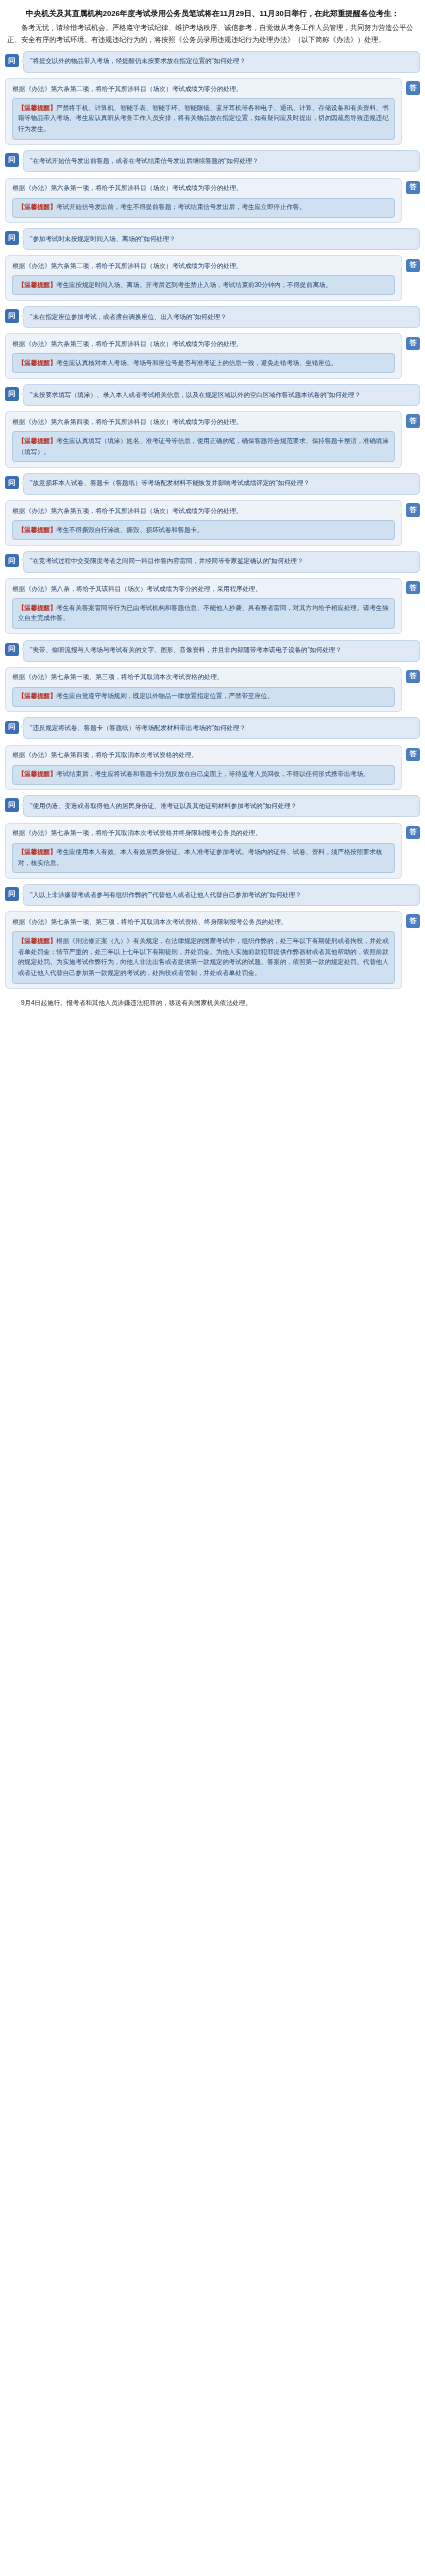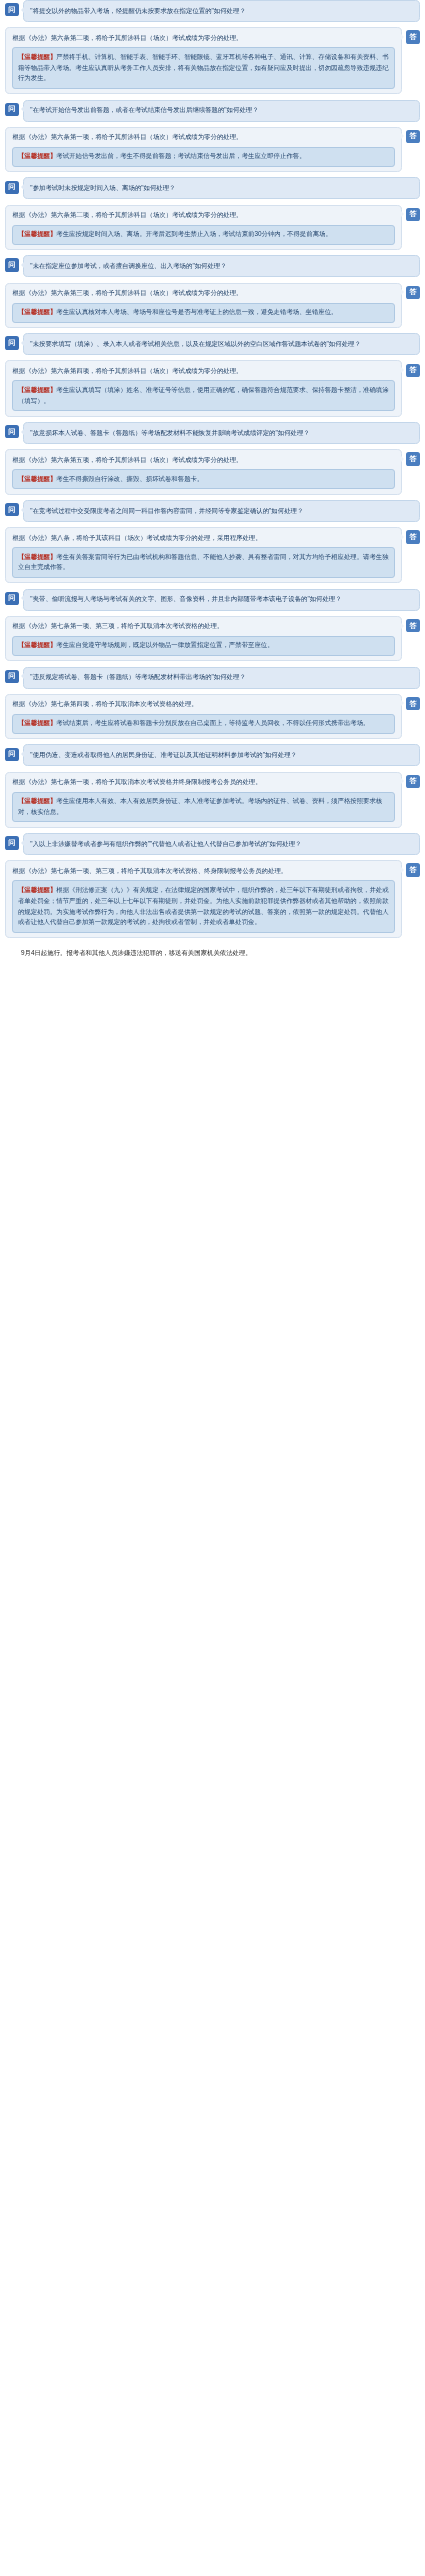--- a/index.html
+++ b/index.html
@@ -31,20 +31,24 @@
   .warn .wt{color:#b42a1e;font-weight:bold;}
   .warn .wb{color:#23456d;}
   .tail{padding:4.1px 8.2px 0 8.2px;font-size:6.4px;line-height:10.8px;color:#222;}
   .tail p{margin:0 0 3.1px 0;text-indent:2em;}
 </style>
 </head>
 <body>
 
 <div class="page">
 
+  <div class="intro">
+    <h1>中央机关及其直属机构2026年度考试录用公务员笔试将在11月29日、11月30日举行，在此郑重提醒各位考生：</h1>
+    <p>备考无忧，请珍惜考试机会。严格遵守考试纪律、维护考场秩序、诚信参考，自觉做从考务工作人员管理，共同努力营造公平公正、安全有序的考试环境。有违规违纪行为的，将按照《公务员录用违规违纪行为处理办法》（以下简称《办法》）处理。</p>
+  </div>
 
   <div class="qa">
 
     <div class="block q-row">
       <div class="badge q">问</div>
       <div class="bubble">
         <p class="q-text">"将提交以外的物品带入考场，经提醒仍未按要求放在指定位置的"如何处理？</p>
       </div>
     </div>
     <div class="block a-row">

